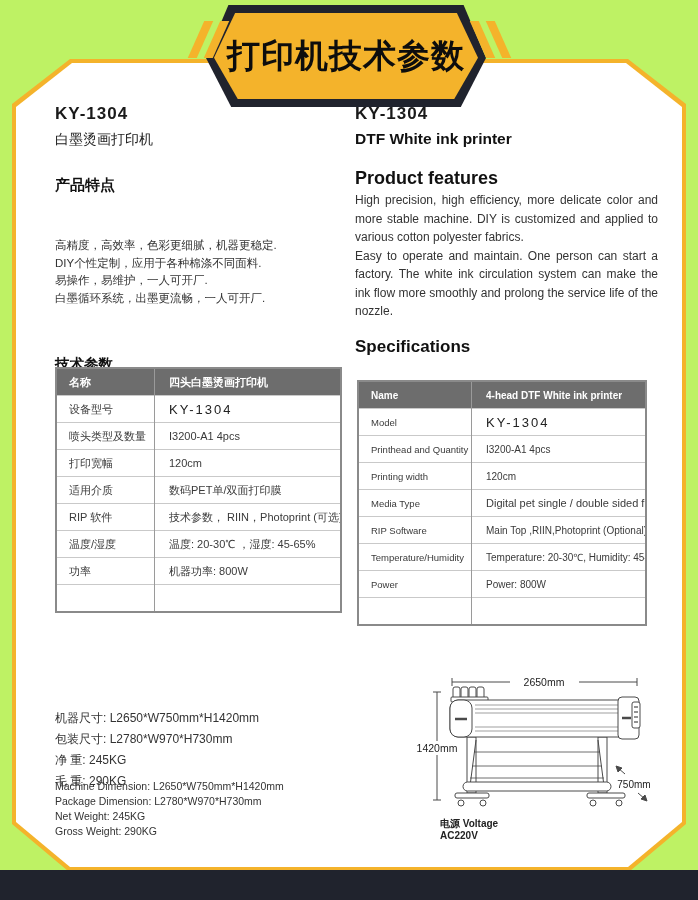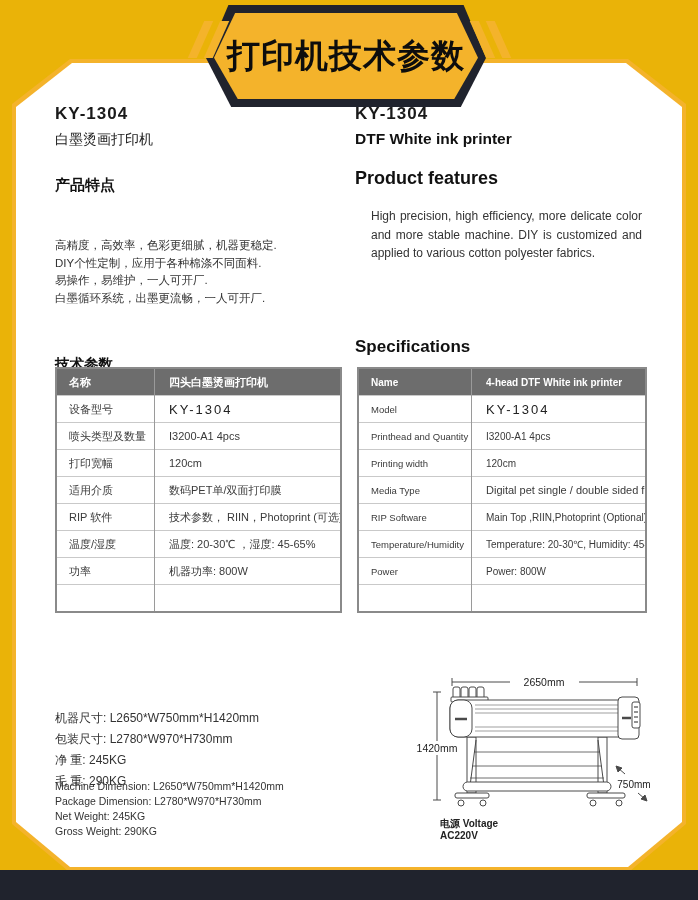--- a/index.html
+++ b/index.html
@@ -1,18 +1,18 @@
 <!DOCTYPE html>
 <html><head>
 <meta charset="utf-8">
 <style>
   html,body{margin:0;padding:0;background:#444;}
   .stage{
     position:relative;width:698px;height:900px;margin:0 auto;
-    background:#eab308;overflow:hidden;
+    background:#bef264;overflow:hidden;
     font-family:"Liberation Sans",sans-serif;color:#222;
   }
   
   .panel-border{
     position:absolute;left:0;top:0;width:698px;height:900px;background:#f4b32b;
     clip-path:polygon(70px 59px,628px 59px,686px 104px,686px 824px,630px 871px,68px 871px,12px 824px,12px 104px);
   }
   .panel{
     position:absolute;left:0;top:0;width:698px;height:900px;background:#ffffff;
     clip-path:polygon(72px 63px,626px 63px,682px 107px,682px 822px,628px 867px,70px 867px,16px 822px,16px 107px);
@@ -37,21 +37,21 @@
   .sl1{left:196px;} .sl2{left:212px;} .sr1{left:478px;} .sr2{left:494px;}
 
   .abs{position:absolute;}
   .model{font-size:17px;font-weight:bold;letter-spacing:1px;color:#1a1a1a;}
   .prodname-zh{font-size:14px;color:#222;}
   .prodname-en{font-size:15.5px;font-weight:bold;color:#111;}
   .feat-head-zh{font-size:15px;font-weight:bold;color:#111;}
   .feat-head-en{font-size:18px;font-weight:bold;color:#111;}
   .feat-list{font-size:11.5px;color:#333;line-height:17.5px;margin-top:40px;}
   .feat-para{width:303px;font-size:12px;color:#333;line-height:18.5px;text-align:justify;}
-  .feat-para p{margin:16px;}
+  .feat-para p{margin:0;}
   .tbl-head-zh{font-size:14.5px;font-weight:bold;color:#111;}
   .tbl-head-en{font-size:17px;font-weight:bold;color:#111;}
 
   table.spec{border-collapse:collapse;table-layout:fixed;border:2px solid #8a8a8a;}
   table.spec td{height:26px;vertical-align:middle;padding:0 0 0 12px;overflow:hidden;white-space:nowrap;}
   table.spec tr.hdr td{background:#6d6d6d;color:#ffffff;font-weight:bold;}
   table.spec tr:not(.hdr) td{border-top:1px solid #c9c9c9;}
   table.spec td.v{border-left:1px solid #9a9a9a;padding-left:14px;}
   .ltab{width:287px;font-size:11px;color:#3a3a3a;}
   .ltab td.k{width:85px;}
@@ -91,20 +91,21 @@
     <div>DIY个性定制，应用于各种棉涤不同面料.</div>
     <div>易操作，易维护，一人可开厂.</div>
     <div>白墨循环系统，出墨更流畅，一人可开厂.</div>
   </div>
 
   <div class="abs model" style="left:355px;top:104px;">KY-1304</div>
   <div class="abs prodname-en" style="left:355px;top:130px;">DTF White ink printer</div>
   <div class="abs feat-head-en" style="left:355px;top:168px;">Product features</div>
   <div class="abs feat-para" style="left:355px;top:191px;">
     <p>High precision, high efficiency, more delicate color and more stable machine.  DIY is customized and applied to various cotton polyester fabrics.</p>
+    <p>Easy to operate and maintain. One person can start a factory. The white ink circulation system can make the ink flow more smoothly and prolong the service life of the nozzle.</p>
   </div>
 
   <div class="abs tbl-head-zh" style="left:55px;top:355px;">技术参数</div>
   <div class="abs tbl-head-en" style="left:355px;top:337px;">Specifications</div>
 
   <table class="spec ltab abs" style="left:55px;top:367px;">
     <tbody>
         <tr class="hdr">
       <td class="k">名称</td>
       <td class="v">四头白墨烫画打印机</td>
@@ -137,21 +138,21 @@
       <td class="k">功率</td>
       <td class="v">机器功率: 800W</td>
     </tr>
     <tr>
       <td class="k"></td>
       <td class="v"></td>
     </tr>
   </tbody>
     </table>
 
-  <table class="spec rtab abs" style="left:357px;top:367px;">
+  <table class="spec rtab abs" style="left:357px;top:380px;">
     <tbody>
         <tr class="hdr">
       <td class="k">Name</td>
       <td class="v">4-head DTF White ink printer</td>
     </tr>
     <tr>
       <td class="k">Model</td>
       <td class="v cell-model">KY-1304</td>
     </tr>
     <tr>

